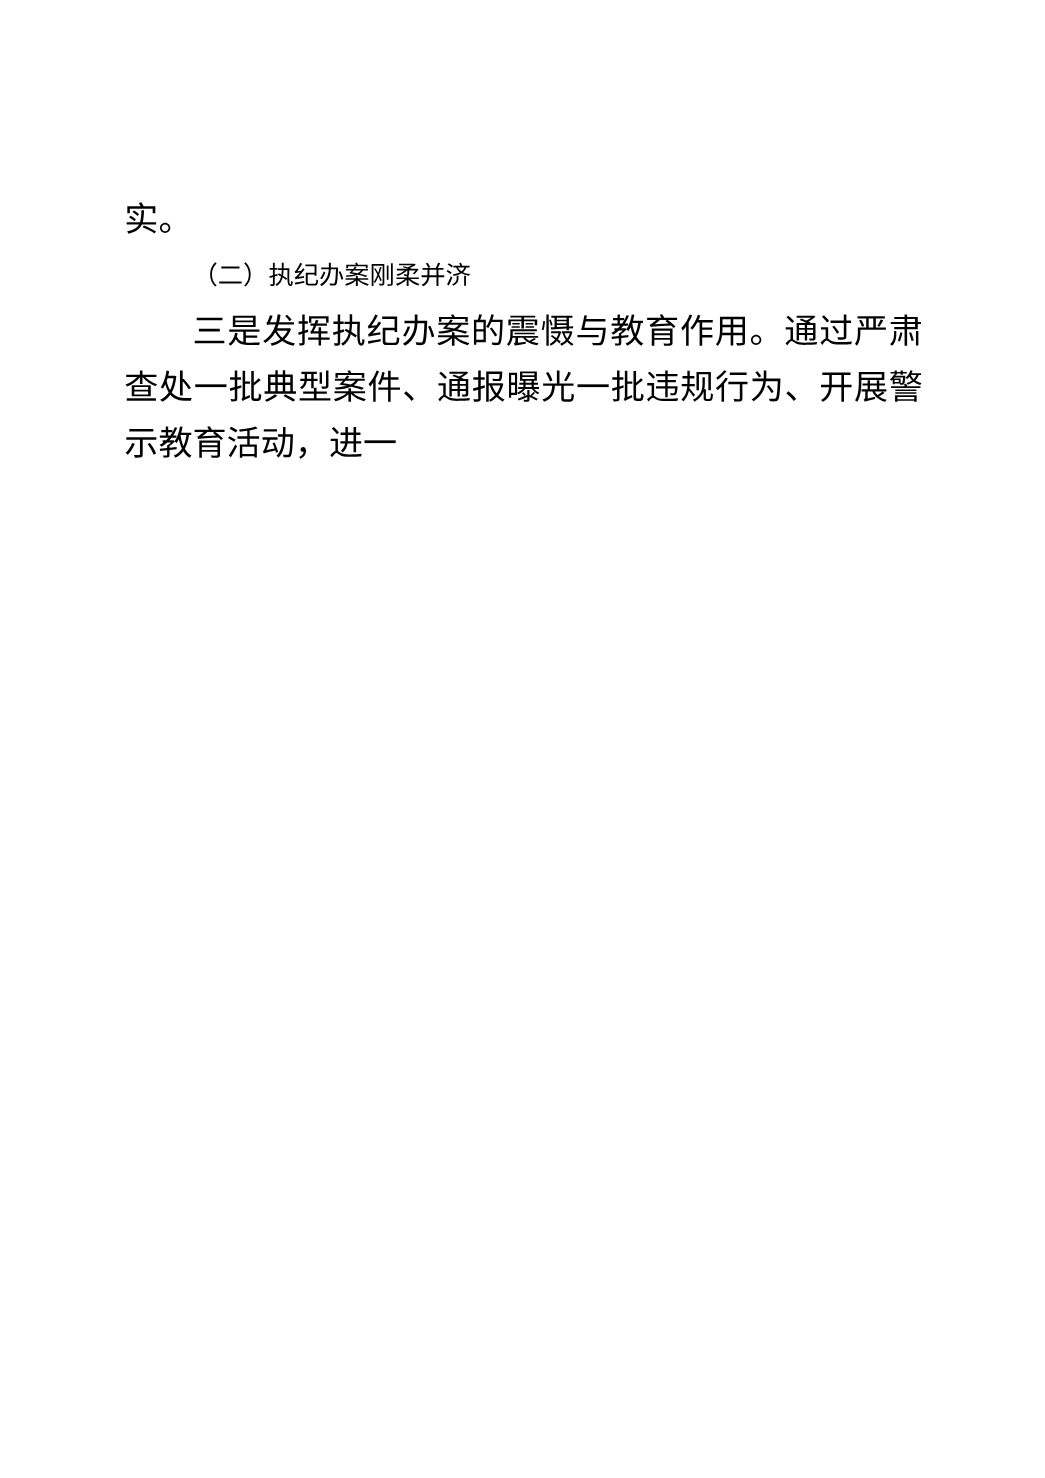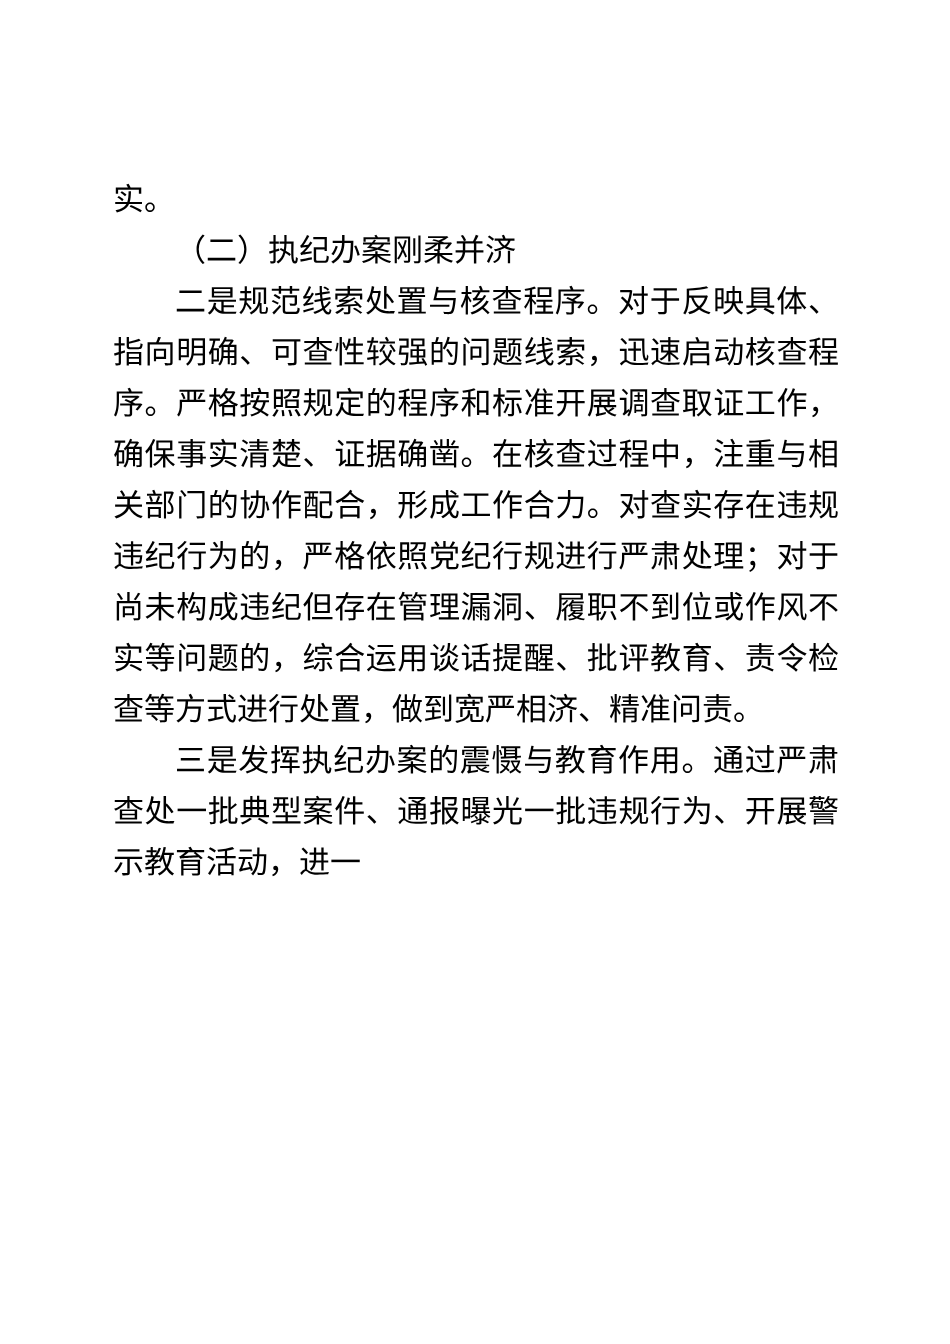--- a/index.html
+++ b/index.html
@@ -33,39 +33,38 @@
     padding: 0;
     letter-spacing: 0;
     font-weight: normal;
     -webkit-font-smoothing: antialiased;
   }
   .para-indent {
     text-indent: 62px;
   }
   .section-heading {
     font-family: "Liberation Sans", "DejaVu Sans", sans-serif;
-    font-size: 31px;
+    font-size: 23px;
     line-height: 51px;
     color: #000000;
     margin: 0;
     padding: 0;
     font-weight: normal;
     text-indent: 62px;
     text-align: left;
   }
 </style>
 </head>
 <body>
 
 <div class="page">
   <div class="text-column">
 
     <p class="para">实。</p>
 
     <p class="section-heading">（二）执纪办案刚柔并济</p>
 
 
-    <p class="para para-indent">二是规范线索处置与核查程序。对于反映具体、指向明确、可查性较强的问题线索，迅速启动核查程序。严格按照规定的程序和标准开展调查取证工作，确保事实清楚、证据确凿。在核查过程中，注重与相关部门的协作配合，形成工作合力。对查实存在违规违纪行为的，严格依照党纪行规进行严肃处理；对于尚未构成违纪但存在管理漏洞、履职不到位或作风不实等问题的，综合运用谈话提醒、批评教育、责令检查等方式进行处置，做到宽严相济、精准问责。</p>
 
     <p class="para para-indent">三是发挥执纪办案的震慑与教育作用。通过严肃查处一批典型案件、通报曝光一批违规行为、开展警示教育活动，进一</p>
 
   </div>
 </div>
 
 </body></html>

